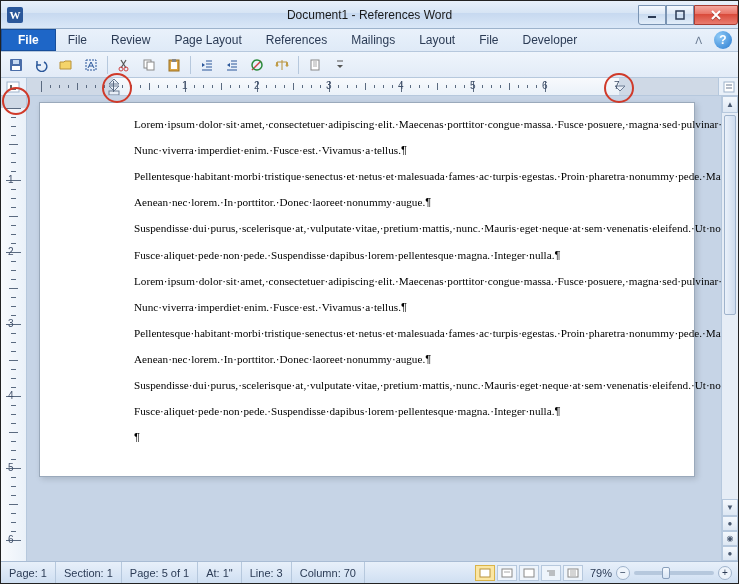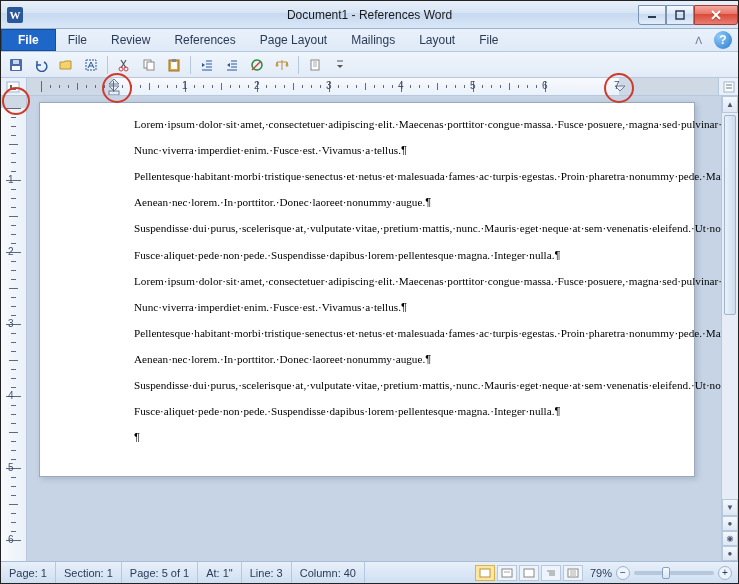--- a/index.html
+++ b/index.html
@@ -95,25 +95,26 @@
           <path d="M2 1 L10 9 M10 1 L2 9" stroke="#fff" stroke-width="2"></path>
         </svg>
       </div>
   </div>
 </div>
 
 <div class="menubar">
   <div class="file">File</div>
   <div class="tab">File</div>
   <div class="tab">Review</div>
+  <div class="tab">Page Layout</div>
   <div class="tab">References</div>
-  <div class="tab">Page Layout</div>
   <div class="tab">Mailings</div>
   <div class="tab">Layout</div>
   <div class="tab">File</div>
+  <div class="tab">Developer</div>
   <div class="spacer"></div>
   <div class="caret">ᐱ</div>
   <div class="help">?</div>
 </div>
 
 <div class="qat">
   <div class="btn">
       <svg width="14" height="14">
         <rect x="1" y="1" width="12" height="12" fill="#4a6da8" rx="1"></rect>
         <rect x="3" y="8" width="8" height="4" fill="#fff"></rect>
@@ -387,21 +388,21 @@
     <div class="midbtn">●</div>
   </div>
 </div>
 
 <div class="statusbar">
   <div class="cell">Page: 1</div>
   <div class="cell">Section: 1</div>
   <div class="cell">Page: 5 of 1</div>
   <div class="cell">At:  1"</div>
   <div class="cell">Line: 3</div>
-  <div class="cell">Column: 40</div>
+  <div class="cell">Column: 70</div>
   <div class="spacer"></div>
   <div class="viewbtn active">
       <svg width="12" height="10">
         <rect x="1" y="1" width="10" height="8" fill="#fff" stroke="#b8923a"></rect>
       </svg>
     </div>
   <div class="viewbtn">
       <svg width="12" height="10">
         <rect x="1" y="1" width="10" height="8" fill="#fff" stroke="#888"></rect>
         <line x1="3" y1="4" x2="9" y2="4" stroke="#aaa"></line>

